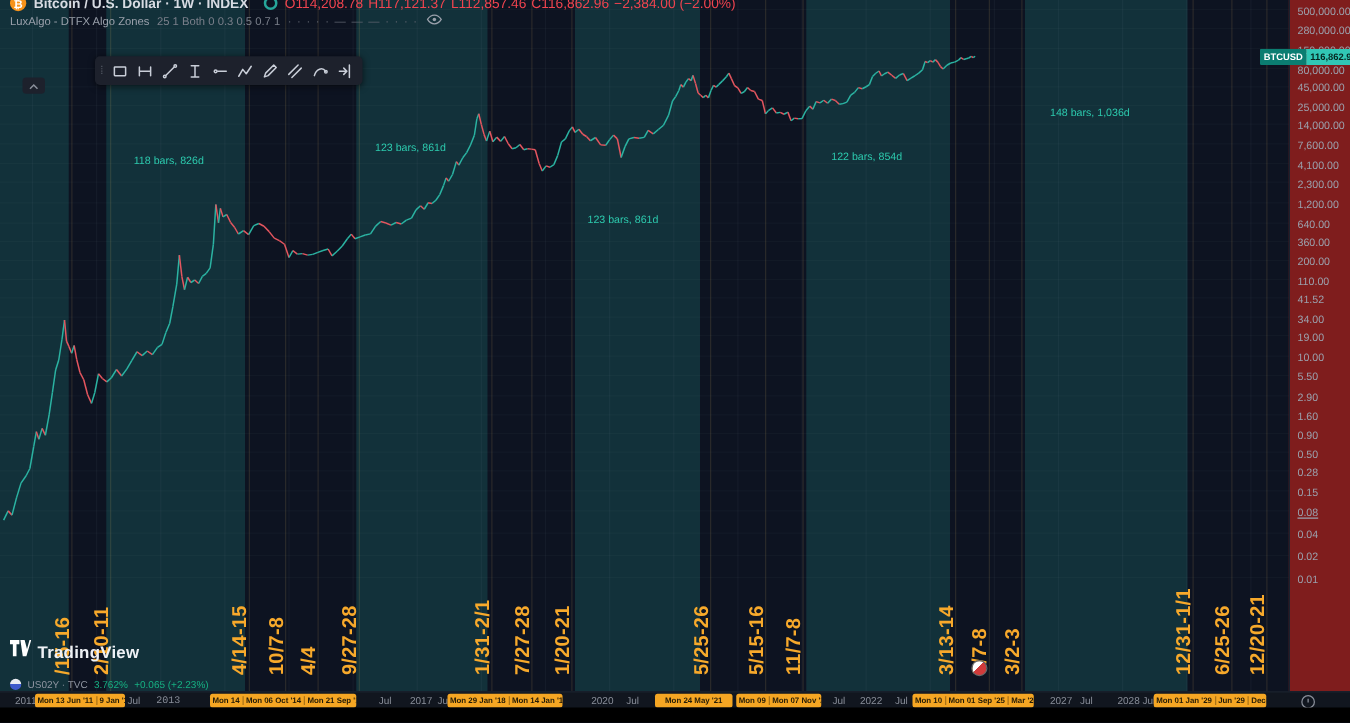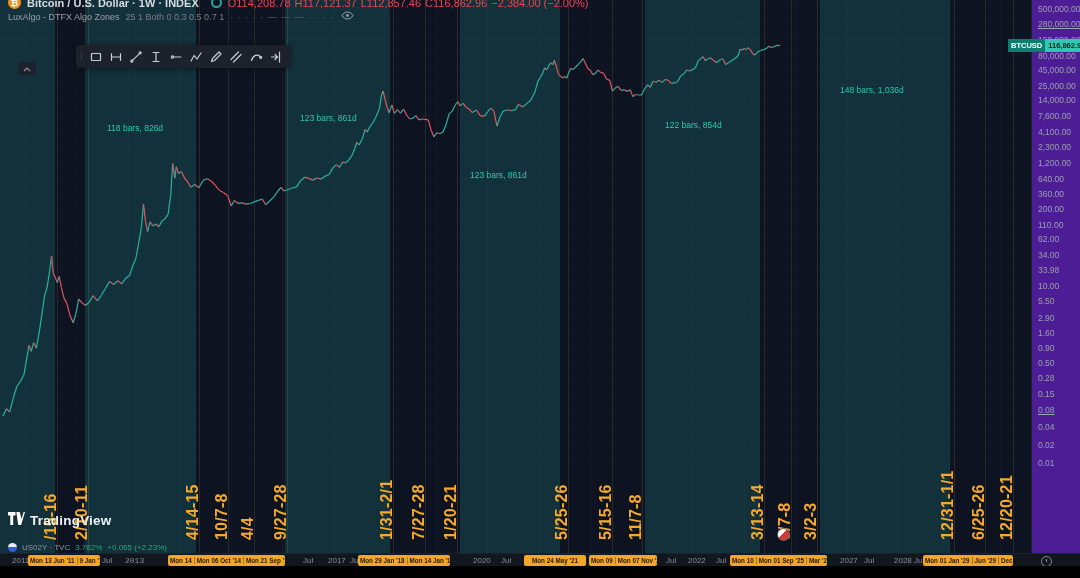--- a/index.html
+++ b/index.html
@@ -32,21 +32,21 @@
   .drag-dots{color:#5a5f6a;font-size:9px;line-height:5px;width:7px;text-align:center;}
   .tool-btn{width:19px;height:19px;background:transparent;border:0;padding:1px;display:flex;align-items:center;
             justify-content:center;border-radius:3px;}
   .tv-logo{position:absolute;left:8px;top:511px;display:flex;align-items:center;gap:5px;z-index:9;}
   .tv-logo-text{color:#eef1f5;font-weight:bold;font-size:13.5px;letter-spacing:.2px;}
   .bottom-symbol{position:absolute;left:8px;top:543px;display:flex;align-items:center;gap:5px;font-size:8px;z-index:9;}
   .us-icon{width:9px;height:9px;border-radius:50%;
            background:linear-gradient(180deg,#e9ecf2 0%,#e9ecf2 46%,#3d5acb 46%);}
   .bsym-name{color:#8f95a1;}
   .bsym-val{color:#16b082;}
-  .price-axis{position:absolute;top:0;right:0;width:48px;height:553px;background:#4c1d95;
+  .price-axis{position:absolute;top:0;right:0;width:48px;height:553px;background:#7f1d1d;
               border-left:1px solid #1b222f;z-index:8;margin-left:28px;}
   .axlabel{position:absolute;left:6px;color:#9ba1ad;font-size:8.5px;white-space:nowrap;}
   .price-tag{position:absolute;left:1008px;top:39px;height:13px;display:flex;z-index:10;font-size:7.5px;
              font-weight:bold;line-height:13px;border-radius:1px;overflow:hidden;}
   .price-tag .tag-sym{background:#0b7d71;color:#fff;padding:0 3px;}
   .price-tag .tag-val{background:#31c7b5;color:#06251f;padding:0 3px;}
   .timeline{position:absolute;left:0;top:553px;width:1080px;height:13px;background:#11161f;
             border-top:1px solid #1b222f;z-index:8;}
   .tl-label{position:absolute;top:2px;font-size:8px;color:#8a8f9a;white-space:nowrap;z-index:1;}
   .tl-range{position:absolute;top:1px;height:11px;background:#f5a623;border-radius:2px;z-index:2;
@@ -529,37 +529,37 @@
     <div class="bottom-symbol">
       <span class="us-icon"></span>
       <span class="bsym-name">US02Y · TVC</span>
       <span class="bsym-val">3.762%</span>
       <span class="bsym-val">+0.065 (+2.23%)</span>
     </div>
   </div>
 
   <div class="price-axis" id="priceAxis">
       <div class="axlabel" style="top: 3.75371px;">500,000.00</div>
-      <div class="axlabel" style="top: 18.6106px; text-decoration: underline;">280,000.00</div>
+      <div class="axlabel" style="top: 18.6106px;">280,000.00</div>
       <div class="axlabel" style="top: 34.6036px;">150,000.00</div>
       <div class="axlabel" style="top: 50.7106px;">80,000.00</div>
       <div class="axlabel" style="top: 65.4534px;">45,000.00</div>
       <div class="axlabel" style="top: 80.5145px;">25,000.00</div>
       <div class="axlabel" style="top: 95.3714px;">14,000.00</div>
       <div class="axlabel" style="top: 111.025px;">7,600.00</div>
       <div class="axlabel" style="top: 126.839px;">4,100.00</div>
       <div class="axlabel" style="top: 141.651px;">2,300.00</div>
       <div class="axlabel" style="top: 158.321px;">1,200.00</div>
       <div class="axlabel" style="top: 174.428px;">640.00</div>
       <div class="axlabel" style="top: 189.171px;">360.00</div>
       <div class="axlabel" style="top: 204.232px;">200.00</div>
       <div class="axlabel" style="top: 219.551px;">110.00</div>
-      <div class="axlabel" style="top: 234.242px;">62.00</div>
+      <div class="axlabel" style="top: 234.242px;">41.52</div>
       <div class="axlabel" style="top: 249.636px;">34.00</div>
-      <div class="axlabel" style="top: 264.546px;">33.98</div>
+      <div class="axlabel" style="top: 264.546px;">19.00</div>
       <div class="axlabel" style="top: 280.993px;">10.00</div>
       <div class="axlabel" style="top: 296.312px;">5.50</div>
       <div class="axlabel" style="top: 312.711px;">2.90</div>
       <div class="axlabel" style="top: 327.95px;">1.60</div>
       <div class="axlabel" style="top: 342.693px;">0.90</div>
       <div class="axlabel" style="top: 357.754px;">0.50</div>
       <div class="axlabel" style="top: 372.611px;">0.28</div>
       <div class="axlabel" style="top: 388.604px;">0.15</div>
       <div class="axlabel" style="top: 404.711px; text-decoration: underline;">0.08</div>
       <div class="axlabel" style="top: 422.471px;">0.04</div>

